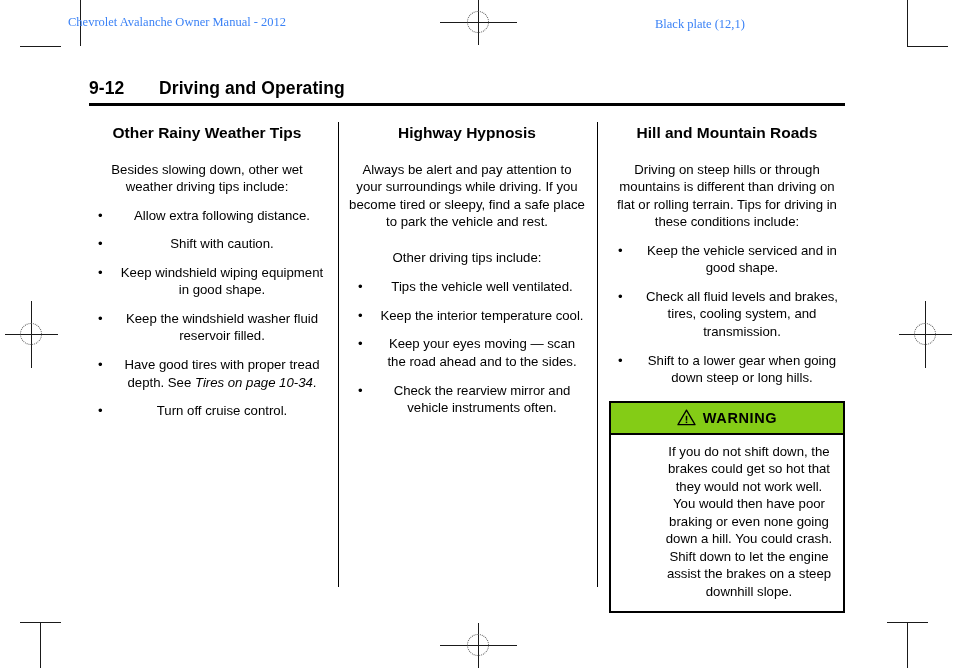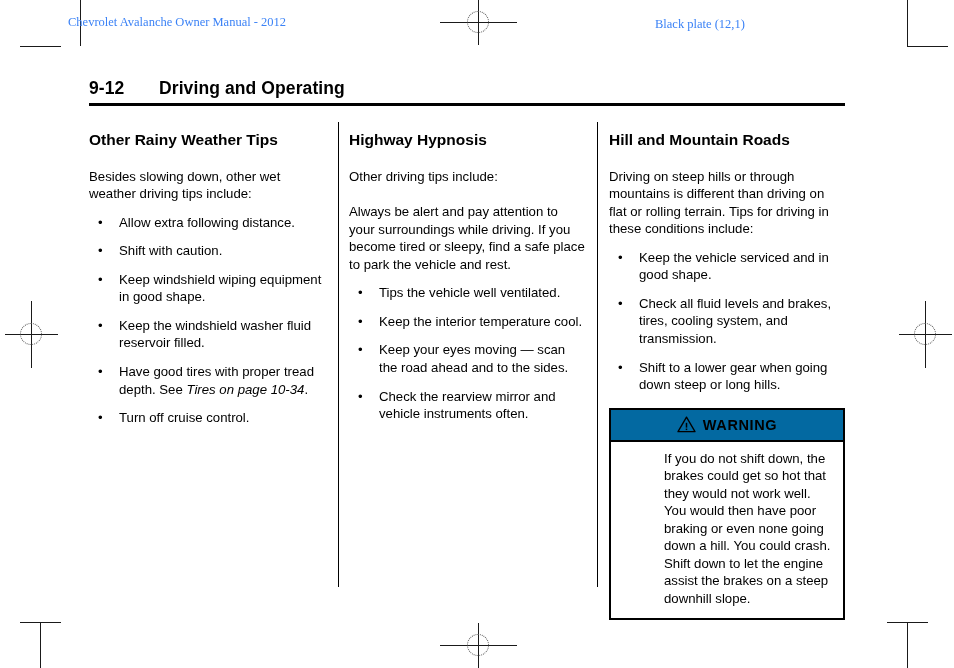--- a/index.html
+++ b/index.html
@@ -84,22 +84,23 @@
   
   #columns {
     position: absolute;
     left: 89px;
     top: 120px;
     width: 756px;
     height: 470px;
   }
   .column {
     position: absolute;
-    top: 11px;
+    top: 4px;
     width: 236px;
+    text-align: center;
   }
   .col-1 { left: 0px; }
   .col-2 { left: 260px; }
   .col-3 { left: 520px; }
 
   .col-divider {
     position: absolute;
     top: 2px;
     width: 1px;
     height: 465px;
@@ -143,21 +144,21 @@
     line-height: 1.33;
   }
 
   
   .warning-box {
     margin-top: 14px;
     border: 2px solid #000;
     background: #fff;
   }
   .warning-header {
-    background: #0369a1;
+    background: #84cc16;
     border-bottom: 2px solid #000;
     height: 30px;
     display: flex;
     align-items: center;
     justify-content: center;
     gap: 7px;
   }
   .warning-header .tri-icon {
     display: block;
     width: 19px;
@@ -256,22 +257,22 @@
       </li>
       <li>
         <span class="bullet-dot">•</span>
         <span>Turn off cruise control.</span>
       </li>
     </ul>
   </div>
 
   <div class="column col-2">
     <h2 class="section-title">Highway Hypnosis</h2>
+    <p class="body-text">Always be alert and pay attention to your surroundings while driving. If you become tired or sleepy, find a safe place to park the vehicle and rest.</p>
     <p class="body-text" style="margin-bottom:12px;">Other driving tips include:</p>
-    <p class="body-text">Always be alert and pay attention to your surroundings while driving. If you become tired or sleepy, find a safe place to park the vehicle and rest.</p>
     <ul class="bullets">
       <li>
         <span class="bullet-dot">•</span>
         <span>Tips the vehicle well ventilated.</span>
       </li>
       <li>
         <span class="bullet-dot">•</span>
         <span>Keep the interior temperature cool.</span>
       </li>
       <li>

